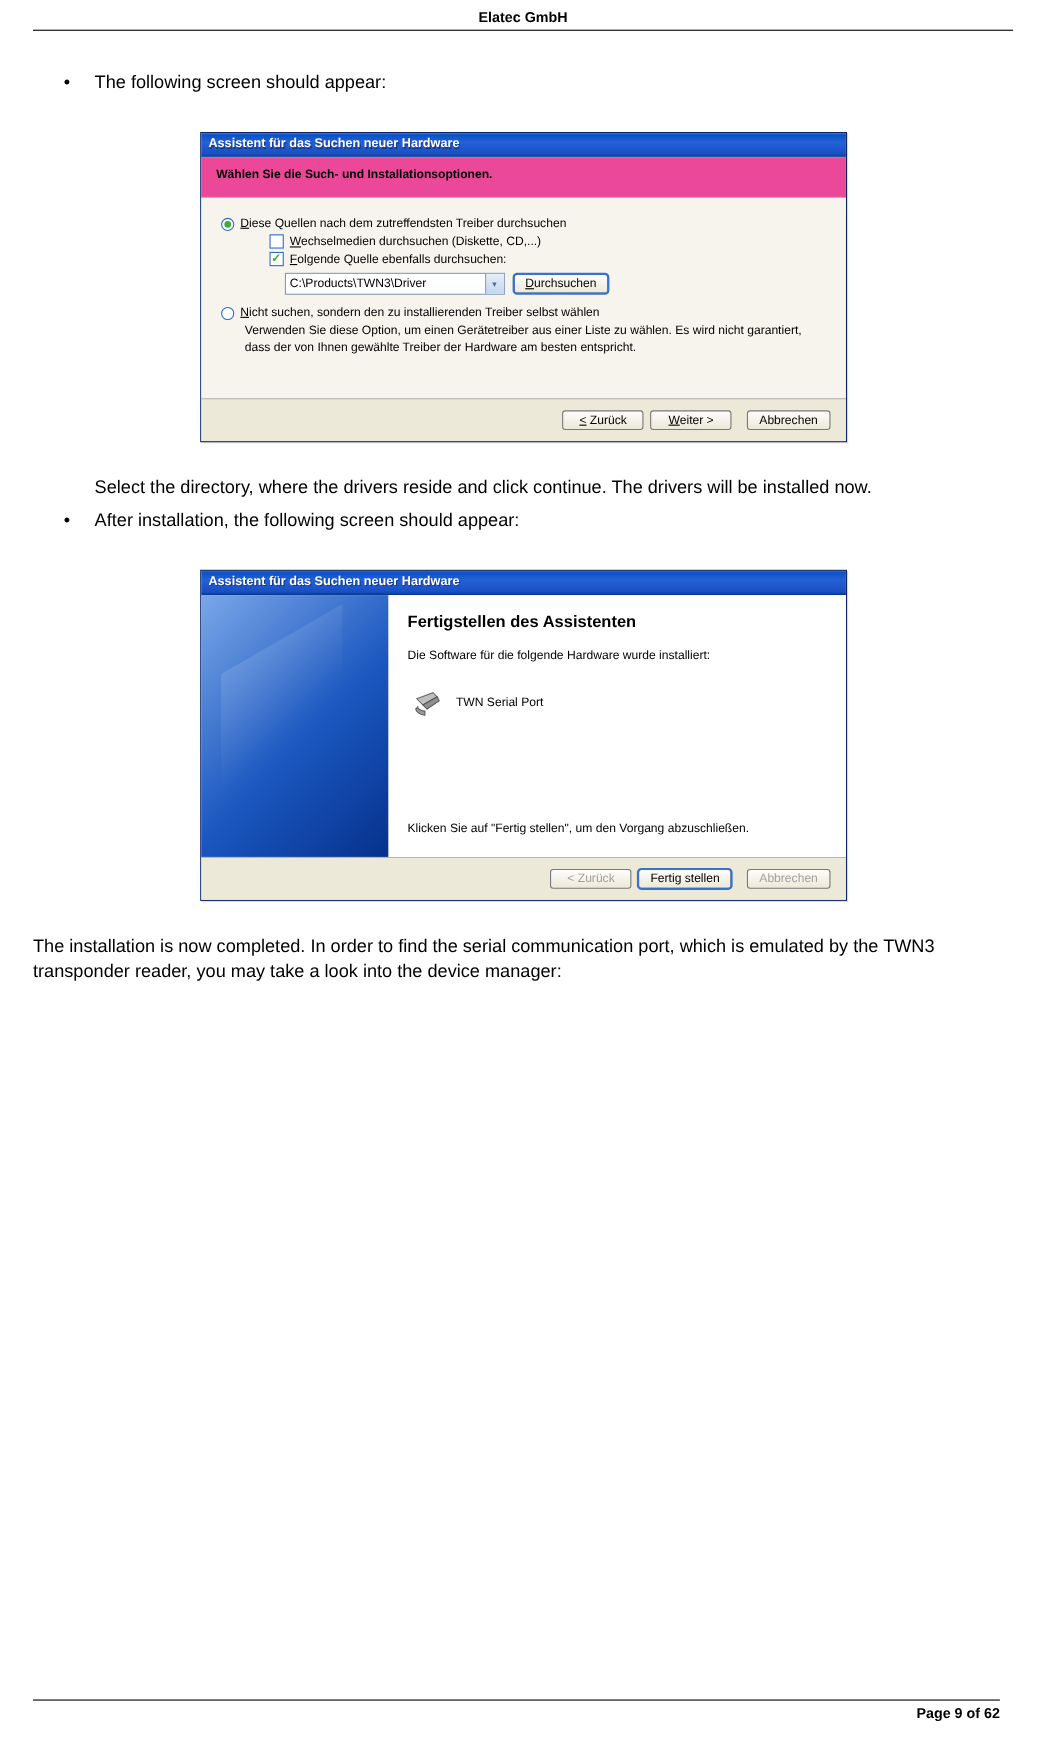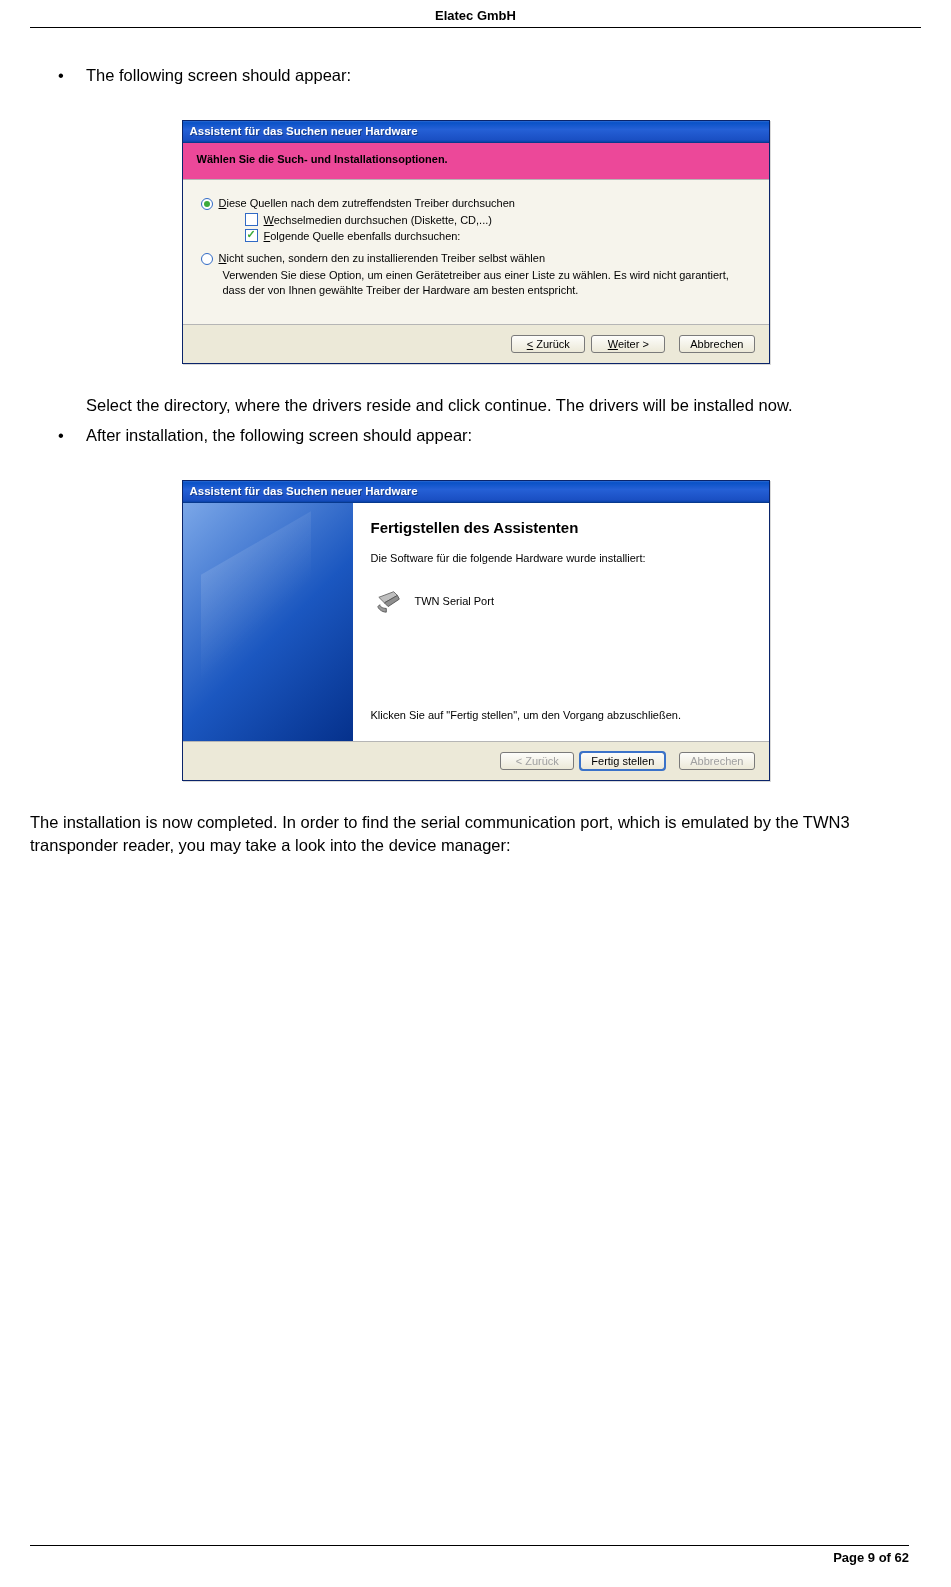--- a/index.html
+++ b/index.html
@@ -76,25 +76,32 @@
             <span class="underline-first">Diese Quellen nach dem zutreffendsten Treiber durchsuchen</span>
           </div>
           <div class="chk-row">
             <span class="xp-check"></span>
             <span class="underline-first">Wechselmedien durchsuchen (Diskette, CD,...)</span>
           </div>
           <div class="chk-row">
             <span class="xp-check checked"></span>
             <span class="underline-first">Folgende Quelle ebenfalls durchsuchen:</span>
           </div>
+          <div class="path-row">
+            <div class="xp-combo">
+              <span>C:\Products\TWN3\Driver</span>
+              <span class="arrow">▾</span>
+            </div>
+            <button class="xp-btn focus underline-first">Durchsuchen</button>
+          </div>
           <div class="opt-row" style="margin-top:10px;">
             <span class="xp-radio"></span>
             <span class="underline-first">Nicht suchen, sondern den zu installierenden Treiber selbst wählen</span>
           </div>
-          <div class="sub-ind" style="margin-bottom:14px;">Verwenden Sie diese Option, um einen Gerätetreiber aus einer Liste zu wählen. Es wird nicht garantiert, dass der von Ihnen gewählte Treiber der Hardware am besten entspricht.</div>
+          <div class="sub-ind" style="margin-bottom:26px;">Verwenden Sie diese Option, um einen Gerätetreiber aus einer Liste zu wählen. Es wird nicht garantiert, dass der von Ihnen gewählte Treiber der Hardware am besten entspricht.</div>
         </div>
         <div class="xp-footer">
           <button class="xp-btn underline-first">&lt; Zurück</button>
           <button class="xp-btn underline-first">Weiter &gt;</button>
           <button class="xp-btn" style="margin-left:8px;">Abbrechen</button>
         </div>
       </div>
     </div>
 
     <div class="indent-text">Select the directory, where the drivers reside and click continue. The drivers will be installed now.</div>

